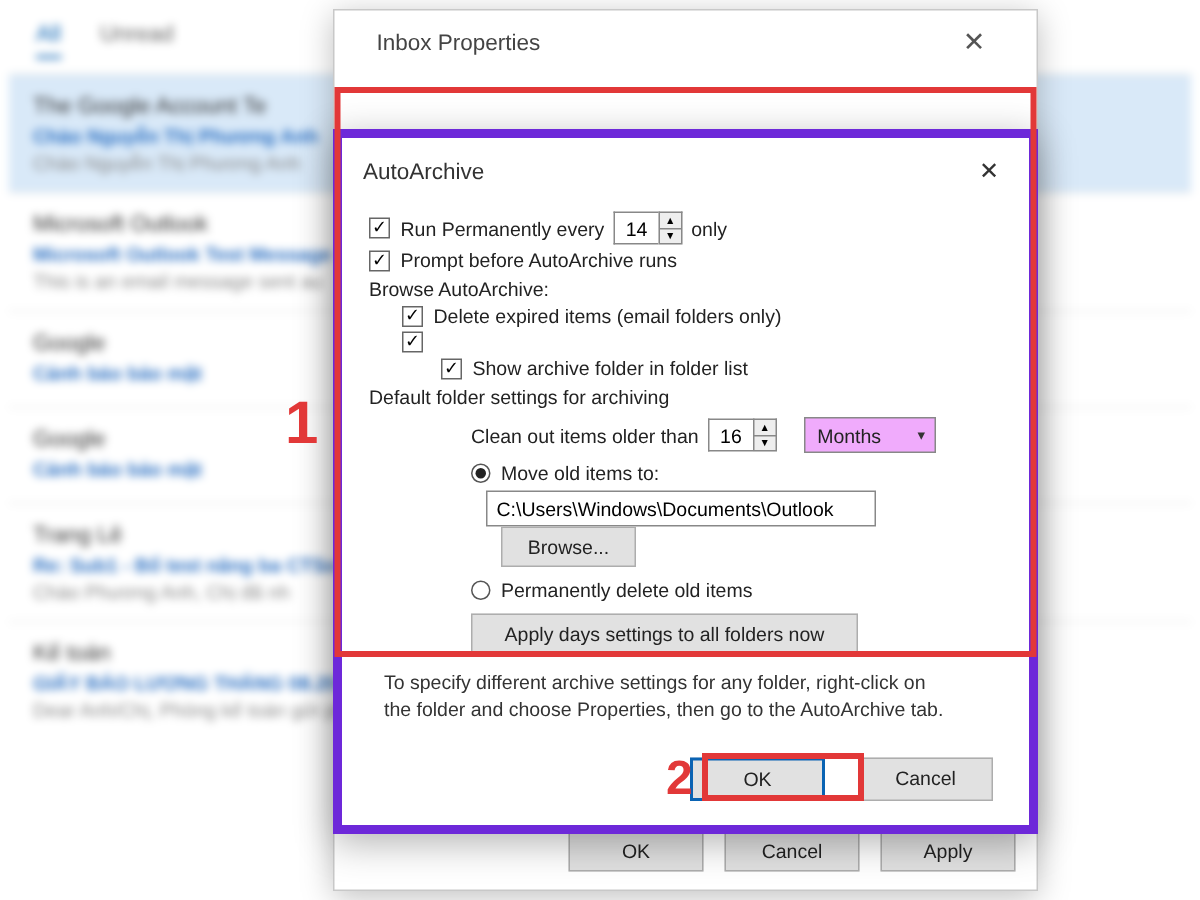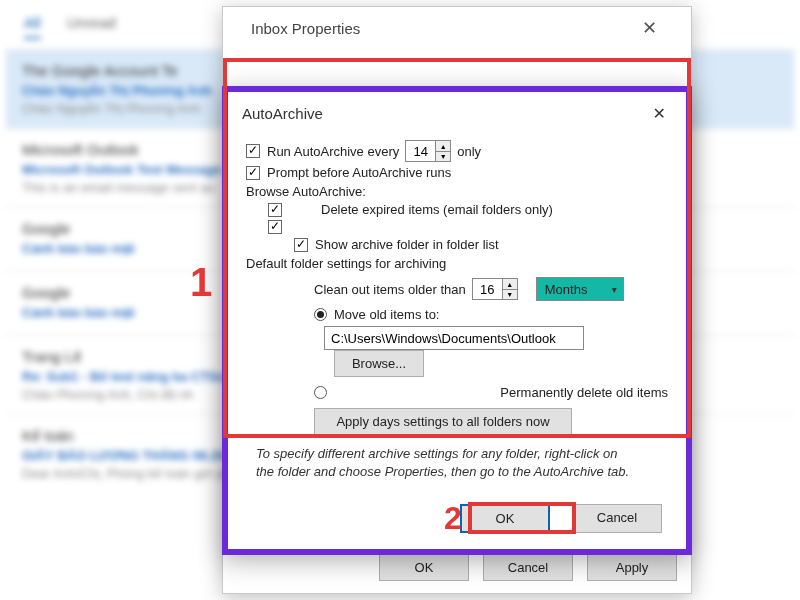--- a/index.html
+++ b/index.html
@@ -37,34 +37,34 @@
   .check.checked::after { content:"✓"; color:#000; font-size:12px; position:relative; top:-1px; }
   .radio { width:13px; height:13px; border:1px solid #555; border-radius:50%; margin-right:7px; display:inline-flex; align-items:center; justify-content:center; background:#fff; }
   .radio.on::after { content:""; width:7px; height:7px; border-radius:50%; background:#222; }
 
   .num-box { display:flex; align-items:center; height:22px; margin:0 6px; }
   .num-box input { width:30px; height:22px; border:1px solid #888; border-right:none; text-align:center; font-size:13px; padding:0; }
   .spin { display:flex; flex-direction:column; }
   .spin button { width:16px; height:11px; border:1px solid #888; background:#eee; font-size:7px; line-height:1; padding:0; cursor:default; }
   .spin button:first-child { border-bottom:none; }
 
-  .indent-1 { margin-left:22px;gap:32px; }
+  .indent-1 { margin-left:22px; }
   .indent-2 { margin-left:48px; }
   .indent-3 { margin-left:68px; }
   .indent-path { margin-left:78px; }
   .section-label { margin:4px 0 2px; }
 
   .path-input { width:260px; height:24px; border:1px solid #888; padding:0 6px; font-size:13px; }
   .browse-btn { margin-left:10px; }
   .wide-btn { width:258px; }
 
-  .select-box { display:flex; align-items:center; justify-content:space-between; border:1px solid #888; height:24px; padding:0 6px 0 8px; width:88px; margin-left:12px; background:#14b8a6; }
+  .select-box { display:flex; align-items:center; justify-content:space-between; border:1px solid #888; height:24px; padding:0 6px 0 8px; width:88px; margin-left:12px; background:#f0abfc; }
   .select-box .chev { font-size:10px; color:#333; }
 
-  .help-text { margin:10px 34px 10px 10px; color:#333; line-height:1.35;font-style:italic; }
+  .help-text { margin:10px 34px 10px 10px; color:#333; line-height:1.35; }
 
   .aa-buttons { display:flex; justify-content:flex-end; gap:22px; padding:0 24px 16px; }
   .ok-btn { border:2px solid #0a63b3; background:#e1e1e1; }
 
   
   .anno-red-box { position:absolute; border:4px solid #e23838; pointer-events:none; }
   .anno-label { position:absolute; color:#e23838; font-weight:900; font-family: Arial, sans-serif; pointer-events:none; }
 </style>
 </head>
 <body>
@@ -123,21 +123,21 @@
 
 <div class="aa-dialog">
   <div class="aa-title">
     <span>AutoArchive</span>
     <span class="aa-close">✕</span>
   </div>
   <div class="aa-body">
 
     <div class="row">
       <span class="check checked"></span>
-      <span>Run AutoArchive every</span>
+      <span>Run Permanently every</span>
       <span class="num-box">
         <input value="14" style="">
         <span class="spin">
           <button>▲</button>
           <button>▼</button>
         </span>
       </span>
       <span>only</span>
     </div>
 
@@ -182,21 +182,21 @@
     <div class="row indent-3" style="margin-top:6px;text-align:center;">
       <span class="radio on"></span>
       <span>Move old items to:</span>
     </div>
 
     <div class="row indent-path" style="margin-top:4px;">
       <input class="path-input" value="C:\Users\Windows\Documents\Outlook " style="">
       <div class="win-btn browse-btn">Browse...</div>
     </div>
 
-    <div class="row indent-3" style="margin-top:8px;justify-content:space-between;">
+    <div class="row indent-3" style="margin-top:8px;">
       <span class="radio"></span>
       <span>Permanently delete old items</span>
     </div>
 
     <div class="row indent-3" style="margin-top:8px;">
       <div class="win-btn wide-btn">Apply days settings to all folders now</div>
     </div>
 
     <div class="help-text">To specify different archive settings for any folder, right-click on the folder and choose Properties, then go to the AutoArchive tab.</div>
   </div>

